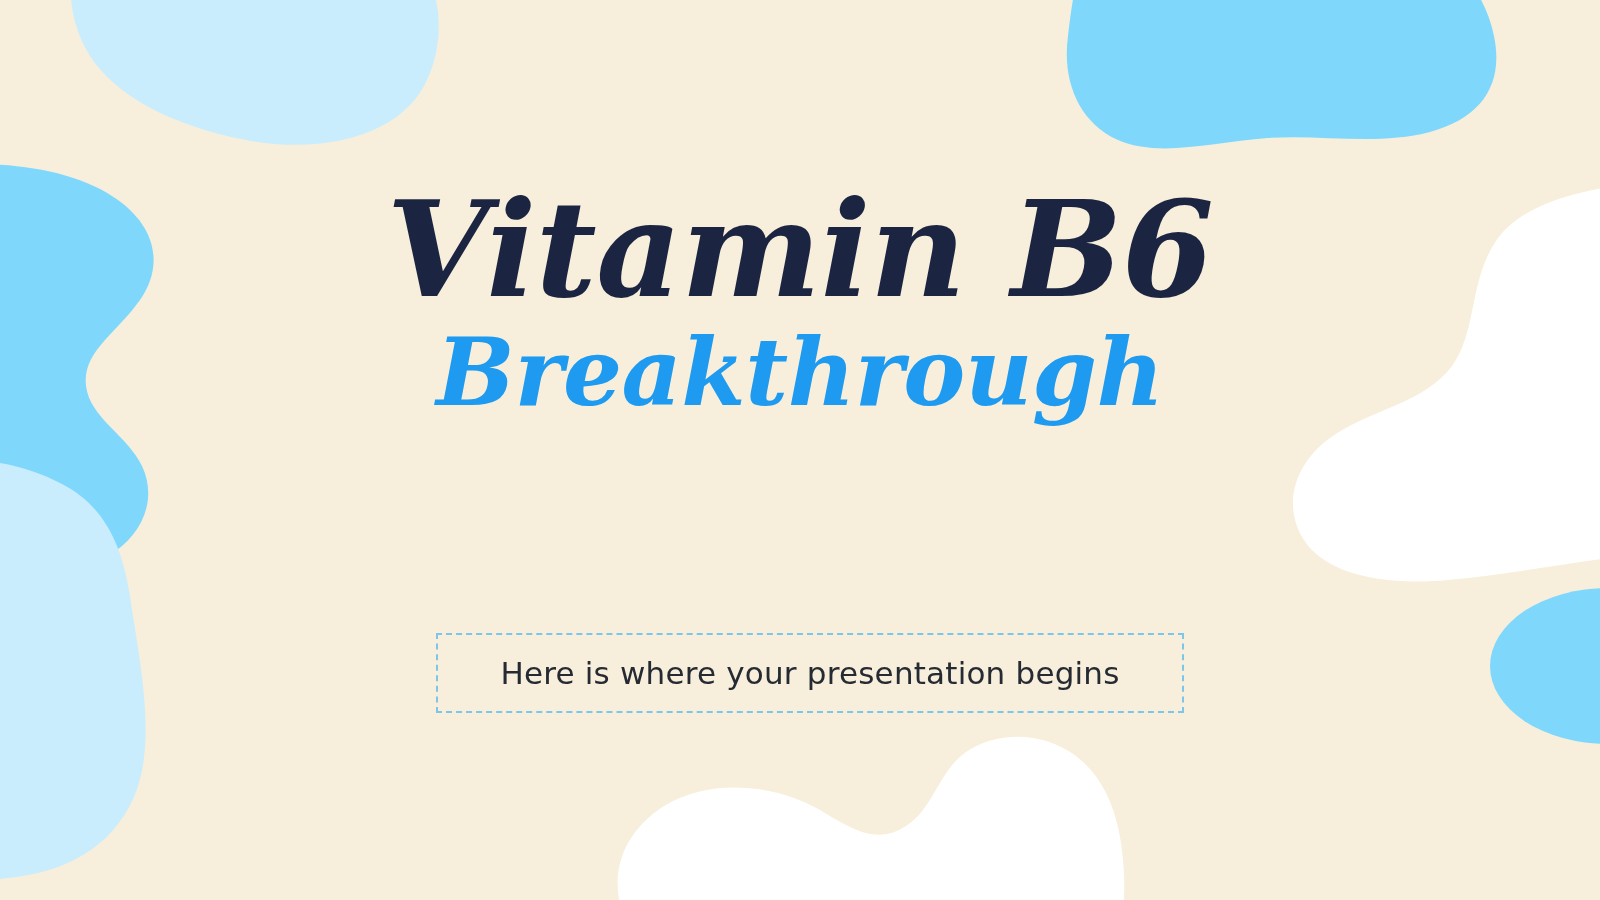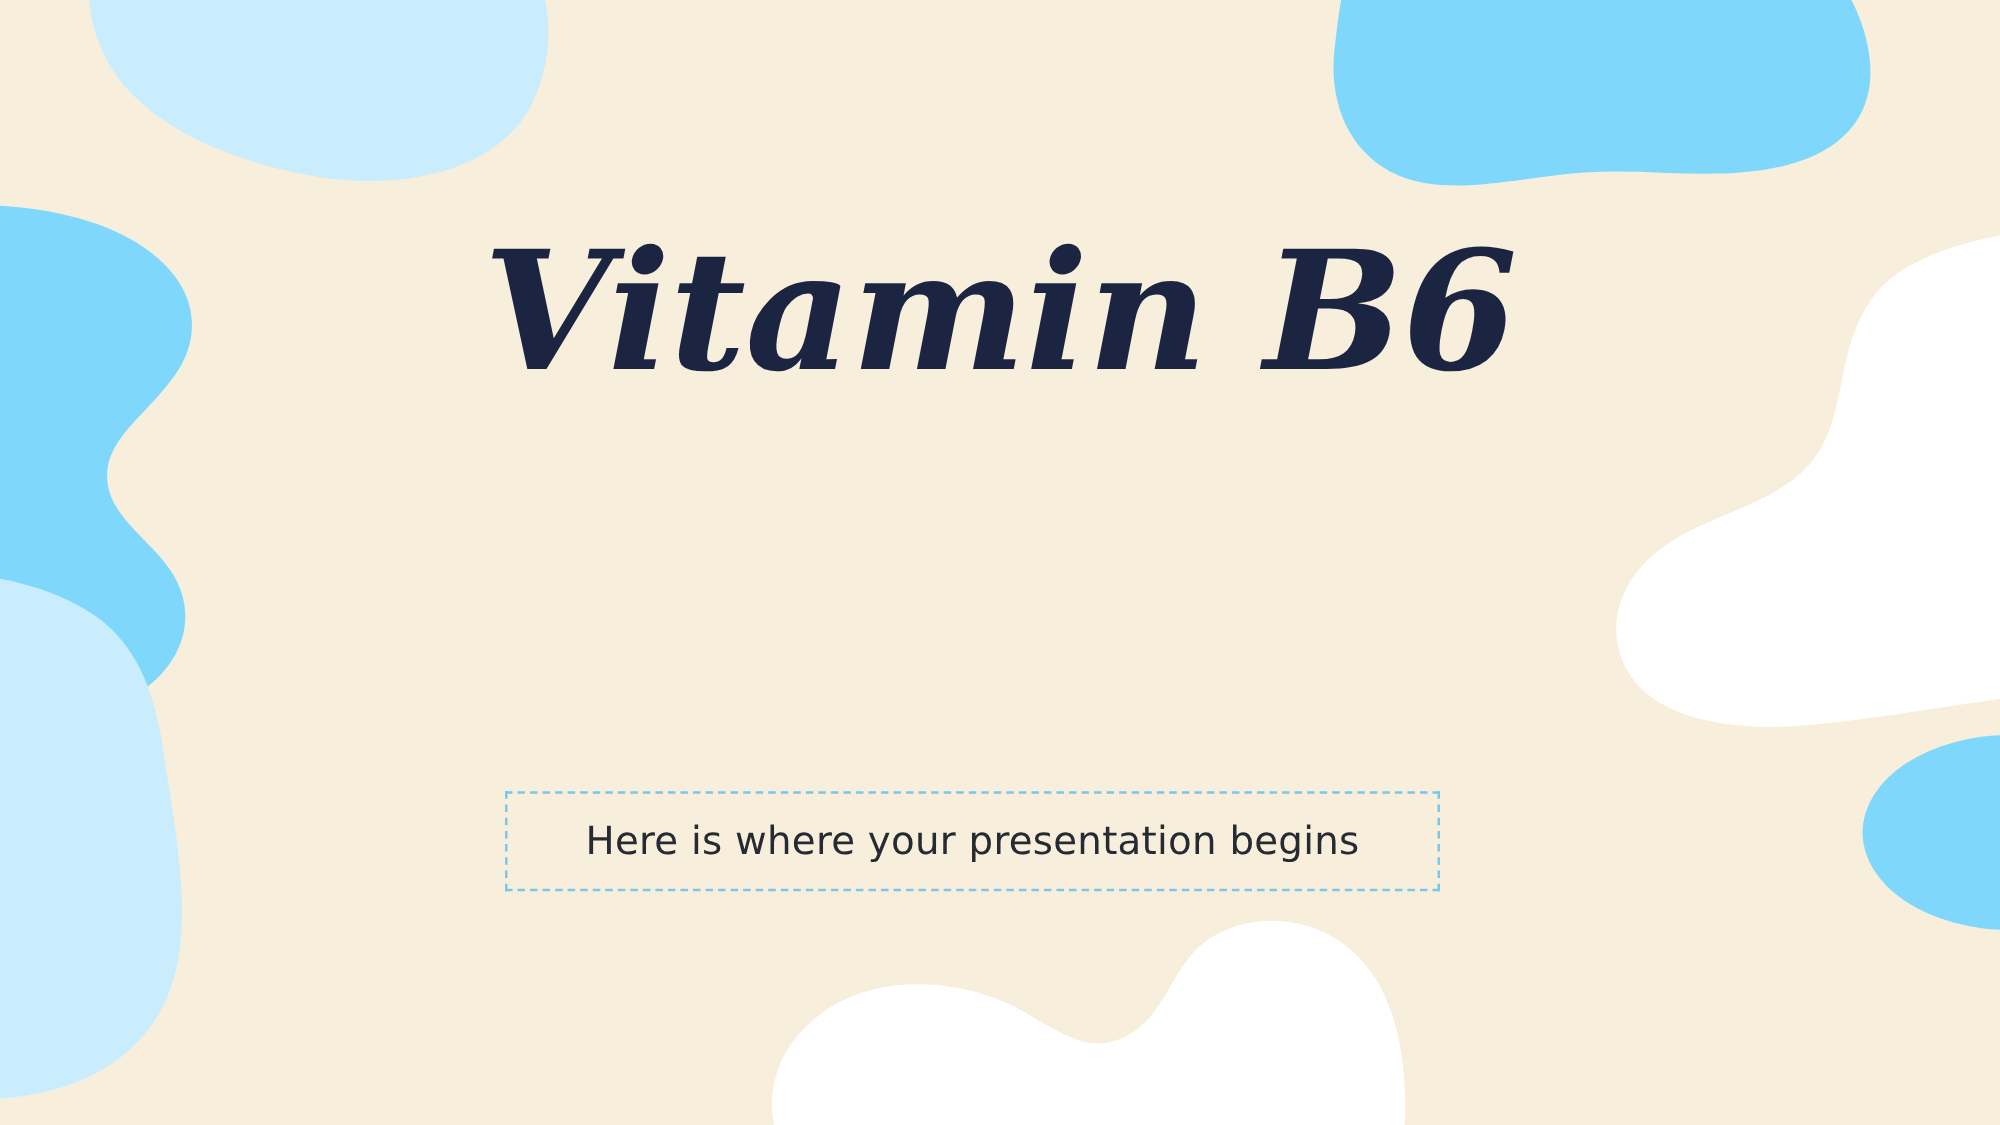--- a/index.html
+++ b/index.html
@@ -55,21 +55,21 @@
     font-style: italic;
     font-size: 93px;
     line-height: 1.0;
     letter-spacing: -0.5px;
     color: #1e9bf0;
     margin: 12px 0 0 0;
     white-space: nowrap;
   }
   .placeholder-box {
     position: absolute;
-    left: 404px;
+    left: 436px;
     top: 633px;
     width: 748px;
     height: 80px;
     box-sizing: border-box;
     border: 2px dashed #7cc6ea;
     display: flex;
     align-items: center;
     justify-content: center;
   }
   .placeholder-text {
@@ -115,20 +115,21 @@
     <path fill="#ffffff" d="M 636,940 C 604,892 614,838 664,806 C 712,776 780,786 820,810
              C 856,832 878,844 906,826 C 934,808 938,772 966,752
              C 998,730 1044,732 1076,756 C 1110,782 1122,826 1124,874
              C 1126,912 1118,944 1106,970 L 650,970 Z"></path>
   </svg>
 
   <div id="content">
 
     <div class="title-block">
       <span class="title-line">Vitamin B6</span>
+      <span class="subtitle-line">Breakthrough</span>
     </div>
 
     <div class="placeholder-box">
       <span class="placeholder-text">Here is where your presentation begins</span>
     </div>
 
   </div>
 </div>
 
 </body></html>

